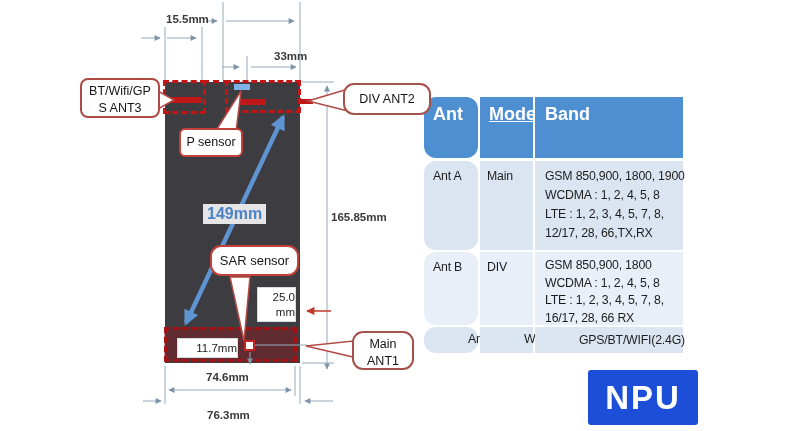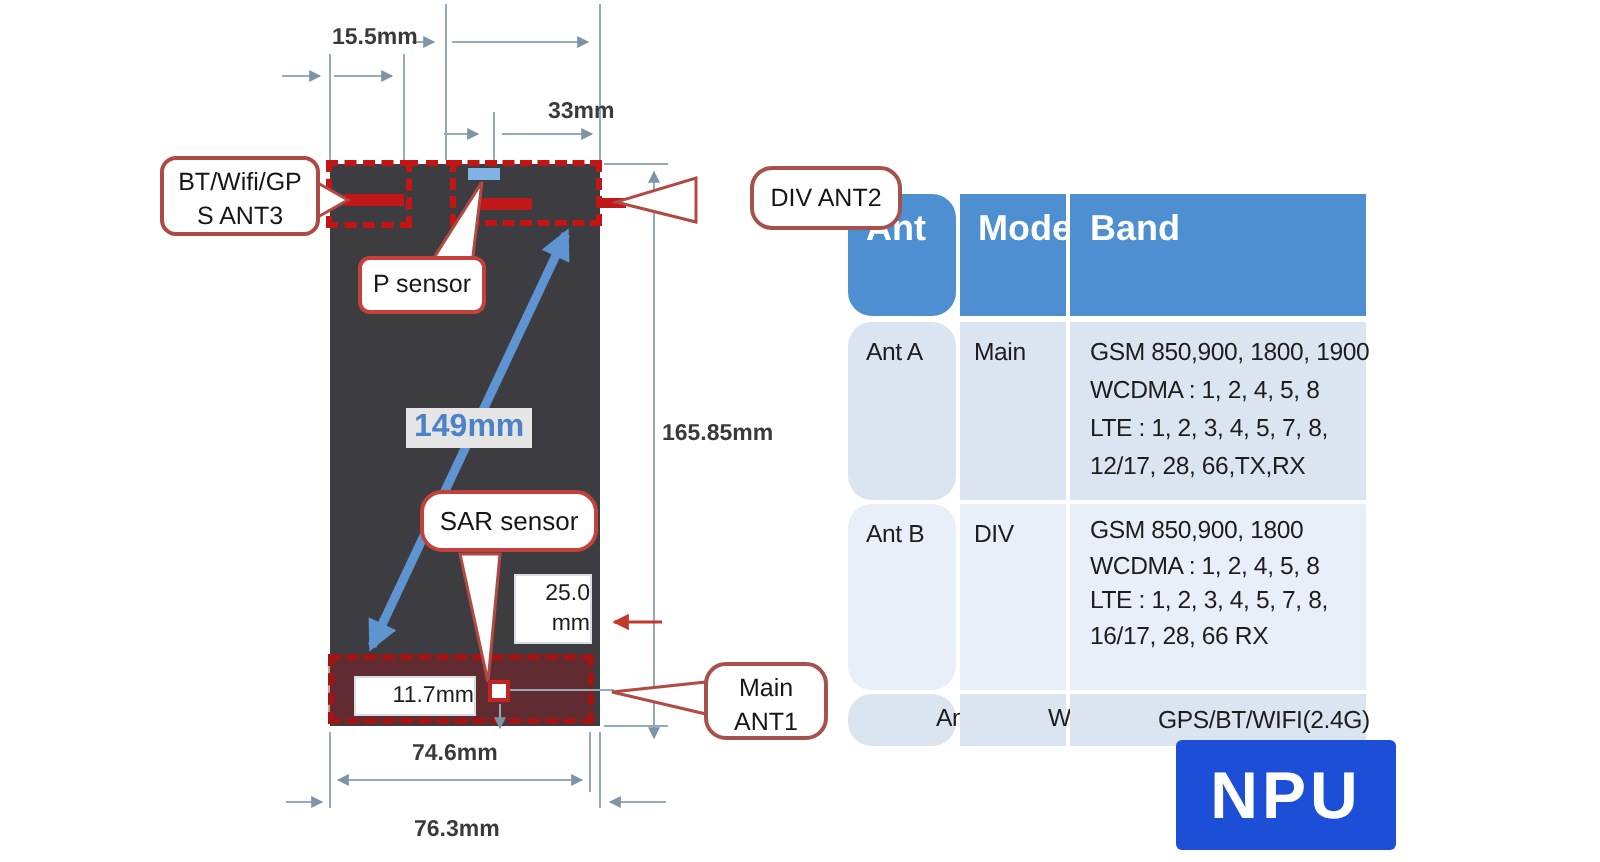--- a/index.html
+++ b/index.html
@@ -26,22 +26,22 @@
   #box250{left:257px;top:287px;width:39px;height:35px;font-size:11.5px;line-height:15px;padding-top:2px;}
 
   
   .callout{background:#fff;text-align:center;color:#151515;z-index:5;border-radius:9px;}
   #co-bt{left:80px;top:78px;width:80px;height:40px;border:2px solid #ae4a44;font-size:12.5px;
          line-height:17px;padding-top:3px;border-radius:8px;}
   #co-p{left:179px;top:128px;width:64px;height:29px;border:2px solid #c2423b;font-size:12.5px;
         line-height:25px;border-radius:6px;}
   #co-sar{left:210px;top:245px;width:89px;height:31px;border:2px solid #c2423b;font-size:13px;
           line-height:27px;border-radius:11px;}
-  #co-div{left:343px;top:83px;width:76px;height:32px;border:2px solid #a6524c;font-size:12.5px;
-          line-height:28px;border-radius:11px;margin-left:32px;}
+  #co-div{left:343px;top:83px;width:88px;height:32px;border:2px solid #a6524c;font-size:12.5px;
+          line-height:28px;border-radius:11px;}
   #co-main{left:352px;top:331px;width:62px;height:39px;border:2px solid #a6524c;font-size:12.5px;
            line-height:17px;padding-top:3px;border-radius:11px;}
 
   
   .dimlbl{font-size:11.5px;font-weight:600;color:#3a3a3a;z-index:4;white-space:nowrap;}
   #l155{left:166px;top:13px;}
   #l33{left:258px;top:50px;margin-left:16px;}
   #l165{left:331px;top:211px;}
   #l746{left:206px;top:371px;}
   #l763{left:207px;top:409px;}
@@ -52,24 +52,24 @@
   #tbl{left:424px;top:97px;width:259px;z-index:4;font-size:12.3px;color:#1d1d1d;}
   .trow{display:flex;column-gap:2px;margin-bottom:2px;}
   .trow.hdr{margin-bottom:3px;}
   .cell{box-sizing:border-box;letter-spacing:-.2px;white-space:nowrap;overflow:visible;}
   .c-ant{width:54px;padding:8px 0 0 9px;border-radius:12px;}
   .c-mode{width:53px;padding:8px 0 0 7px;}
   .c-band{width:148px;padding:6px 0 0 10px;line-height:19px;}
   .hdr .cell{background:#4d8fd1;color:#fff;font-weight:bold;font-size:18px;line-height:21px;
              height:61px;word-break:break-all;letter-spacing:0;}
   .hdr .c-ant{padding:7px 8px 0 9px;}
-  .hdr .c-mode{padding:7px 8px 1px 9px;}
+  .hdr .c-mode{padding:7px 8px 1px 9px;text-decoration:underline;}
   .hdr .c-band{padding:7px 0 0 10px;}
   .r-a .cell{background:#dbe5f1;height:89px;}
-  .r-b .cell{background:#e9eff8;height:93px;}
+  .r-b .cell{background:#e9eff8;height:73px;}
   .r-b .c-band{line-height:17.5px;padding-top:5px;}
   .r-c .cell{background:#dbe5f1;height:26px;padding-left:44px;}
   .r-c .c-ant,.r-c .c-mode{padding-top:5px;}
   .r-c .c-band{padding-top:5px;line-height:17px;}
 
   
   #sar-marker{left:244px;top:340px;width:11px;height:11px;border:2.5px solid #c22424;background:#fff;z-index:4;}
 
   
   #npu{left:588px;top:370px;width:110px;height:55px;background:#1d4ed8;border-radius:3px;

